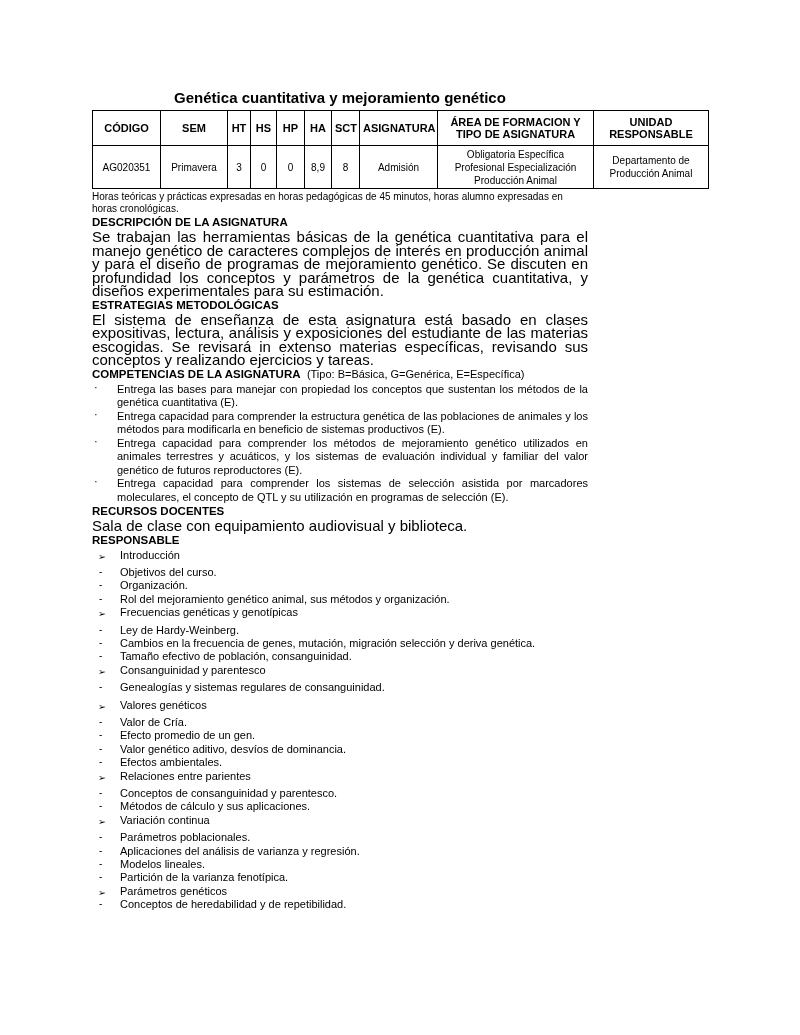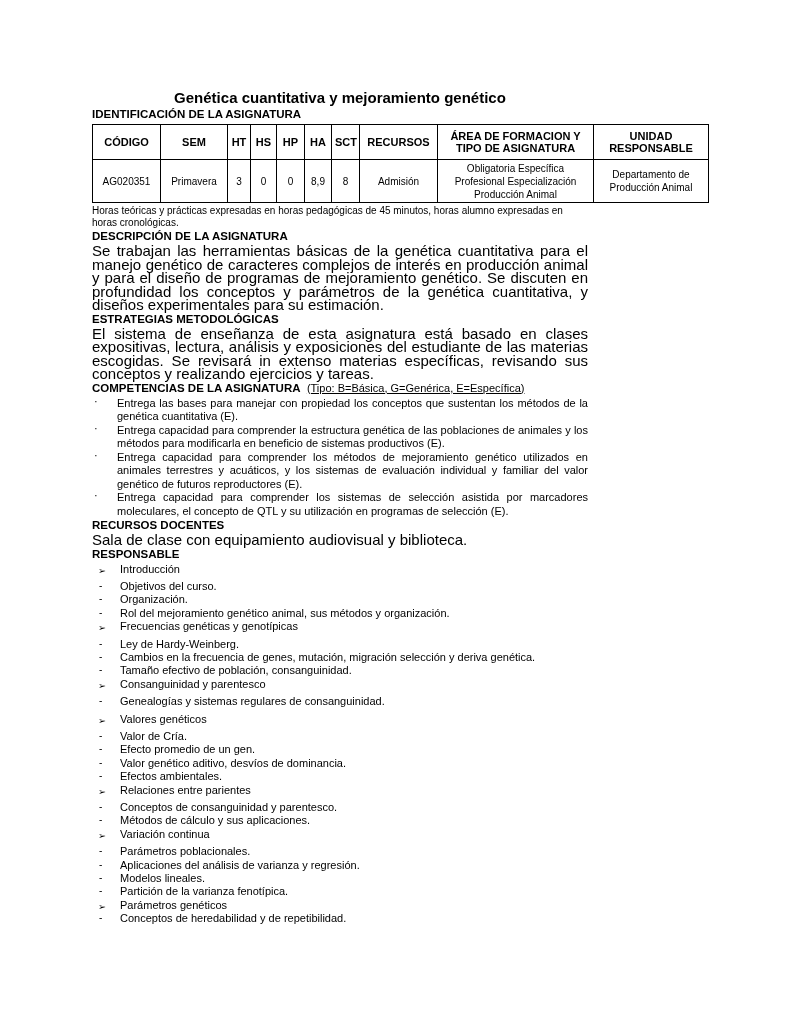--- a/index.html
+++ b/index.html
@@ -16,21 +16,21 @@
     text-align: center; margin: 0;
   }
   h2.sec-h {
     font-size: 11.5px; font-weight: bold; line-height: 14px; margin: 0;
   }
   .mt-title { margin-top: 46px; }
   .mt-lg { margin-top: 16px; }
   .mt-md { margin-top: 15px; }
   .mt-sm { margin-top: 8px; }
   .mt-xs { margin-top: 6px; }
-  h2 .h-note { font-weight: normal; font-size: 11px; text-decoration: underline; }
+  h2 .h-note { font-weight: normal; font-size: 11px; }
 
   p.body-text {
     font-size: 15px; line-height: 13.5px; margin: 1px 0 0 0;
     text-align: justify;
   }
   p.body-left { text-align: left; }
 
   
   table.id-table {
     width: 616px; border-collapse: collapse; table-layout: fixed;
@@ -66,21 +66,20 @@
   .t-item .b-sub  { position: absolute; left: 7px; top: -1px; font-size: 10px; }
 </style>
 </head>
 <body>
 
 <div class="page">
 
   <h1 class="doc-title">Genética cuantitativa y mejoramiento genético</h1>
 
   <section>
-    <h2 class="sec-h mt-title">IDENTIFICACIÓN DE LA ASIGNATURA</h2>
     <table class="id-table">
       <colgroup>
         <col style="width:68px">
           <col style="width:67px">
           <col style="width:23px">
           <col style="width:26px">
           <col style="width:28px">
         <col style="width:27px">
           <col style="width:28px">
           <col style="width:78px">
@@ -89,21 +88,21 @@
       </colgroup>
       <thead>
         <tr>
           <th>CÓDIGO</th>
           <th>SEM</th>
           <th>HT</th>
           <th>HS</th>
           <th>HP</th>
           <th>HA</th>
           <th>SCT</th>
-          <th>RECURSOS</th>
+          <th>ASIGNATURA</th>
           <th>ÁREA DE FORMACION Y TIPO DE ASIGNATURA</th>
           <th>UNIDAD RESPONSABLE</th>
         </tr>
       </thead>
       <tbody>
         <tr>
           <td>AG020351</td>
           <td>Primavera</td>
           <td>3</td>
           <td>0</td>

